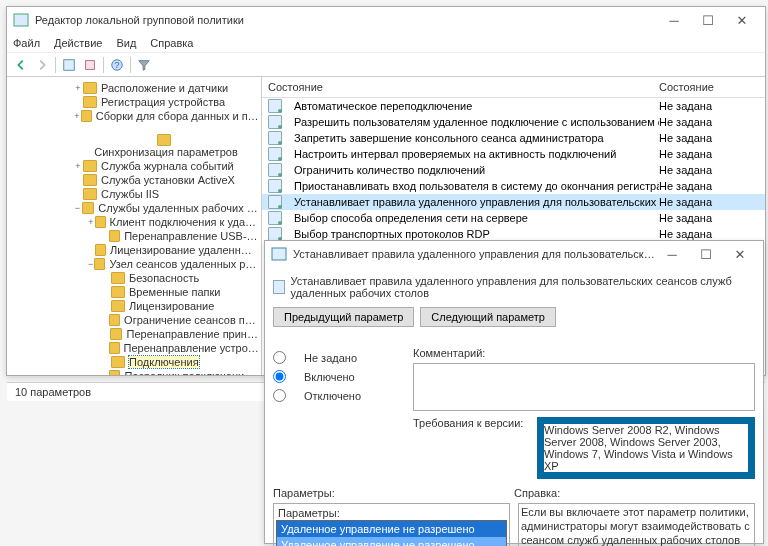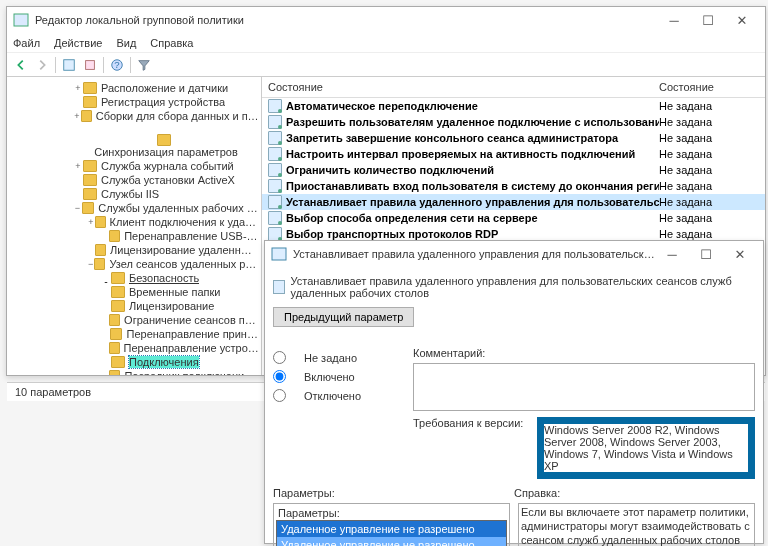--- a/index.html
+++ b/index.html
@@ -17,28 +17,28 @@
 .toolbar { height: 24px; display: flex; align-items: center; padding: 0 4px; border-bottom: 1px solid #ccc; gap: 1px; }
 .toolbar .tbtn { width: 20px; height: 18px; display: flex; align-items: center; justify-content: center; border: 1px solid transparent; }
 .toolbar .sep { width: 1px; height: 16px; background: #ccc; margin: 0 2px; }
 
 .panes { display: flex; height: calc(100% - 70px); }
 .tree { width: 255px; overflow: hidden; border-right: 1px solid #ccc; padding: 4px 2px; }
 .tree .node { white-space: nowrap; overflow: hidden; text-overflow: ellipsis; padding: 1px 0; color: #333; display: flex; align-items: center; }
 .tree .node .tw { width: 10px; text-align: center; color: #666; font-size: 9px; }
 .tree .node .fld { width: 14px; height: 12px; background: #f0c44b; border: 1px solid #cfa535; border-radius: 1px; margin-right: 4px; display: inline-block; }
 .tree .node .lbl { overflow: hidden; text-overflow: ellipsis; }
-.tree .node.sel .lbl { background: #5eead4; outline: 1px dotted #2a7ab8; }
+.tree .node.sel .lbl { background: #fef9c3; outline: 1px dotted #2a7ab8; }
 
 .list { flex: 1; overflow: hidden; }
 .list-header { display: flex; border-bottom: 1px solid #ddd; padding: 4px 6px; color: #333; }
 .list-header .c1 { flex: 1; }
 .list-header .c2 { width: 100px; }
 .list-row { display: flex; padding: 1px 6px; align-items: center; }
-.list-row .c1 { flex: 1; overflow: hidden; white-space: nowrap; text-overflow: ellipsis; display: flex; align-items: center; gap: 4px; font-weight: bold; }
+.list-row .c1 { flex: 1; overflow: hidden; white-space: nowrap; text-overflow: ellipsis; display: flex; align-items: center; gap: 12px; }
 .list-row .c2 { width: 100px; }
 .rowicon { width: 14px; height: 14px; border: 1px solid #8ab; background: #def; border-radius: 1px; display: inline-block; flex-shrink: 0; position: relative; }
 .rowicon::after { content:""; position:absolute; width:4px; height:4px; background:#5a8; right:-1px; bottom:-1px; border-radius:50%; }
 .list-row.sel { background: #cce8ff; }
 
 .status { border-top: 1px solid #ccc; padding: 3px 8px; color:#333; position:absolute; bottom:-26px; left:0; right:0; background:#fff; }
 
 
 .win-dlg { left: 264px; top: 240px; width: 500px; height: 304px; }
 .dlg-body { padding: 6px 8px; color:#333; }
@@ -177,21 +177,21 @@
         <div class="node" style="padding-left: 78px;">
           <span class="tw">&nbsp;</span>
           <span class="fld"></span>
           <span class="lbl">Лицензирование удаленных рабочи...</span>
         </div>
         <div class="node" style="padding-left: 78px;">
           <span class="tw">−</span>
           <span class="fld"></span>
           <span class="lbl">Узел сеансов удаленных рабочих сто...</span>
         </div>
-        <div class="node" style="padding-left: 92px; text-decoration: underline;">
+        <div class="node" style="padding-left: 92px;">
           <span class="tw">&nbsp;</span>
           <span class="fld"></span>
           <span class="lbl">Безопасность</span>
         </div>
         <div class="node" style="padding-left: 92px;">
           <span class="tw">&nbsp;</span>
           <span class="fld"></span>
           <span class="lbl">Временные папки</span>
         </div>
         <div class="node" style="padding-left: 92px;">
@@ -324,20 +324,21 @@
       <div>✕</div>
     </div>
   </div>
   <div class="dlg-body">
     <div class="policy-title">
       <span class="icon"></span>
       <span style="font-size:11px">Устанавливает правила удаленного управления для пользовательских сеансов служб удаленных рабочих столов</span>
     </div>
     <div class="navbtns">
       <button class="btn">Предыдущий параметр</button>
+      <button class="btn">Следующий параметр</button>
     </div>
     <div class="row2">
       <div class="left">
         <div class="radios">
           <label>
               <input type="radio" name="st" style="">
               <span>Не задано</span>
             </label>
           <label>
               <input type="radio" name="st" checked="" style="">

